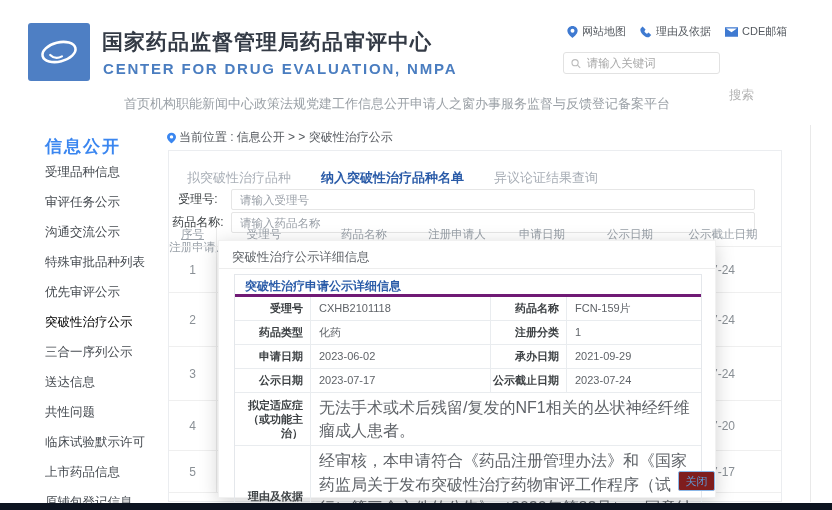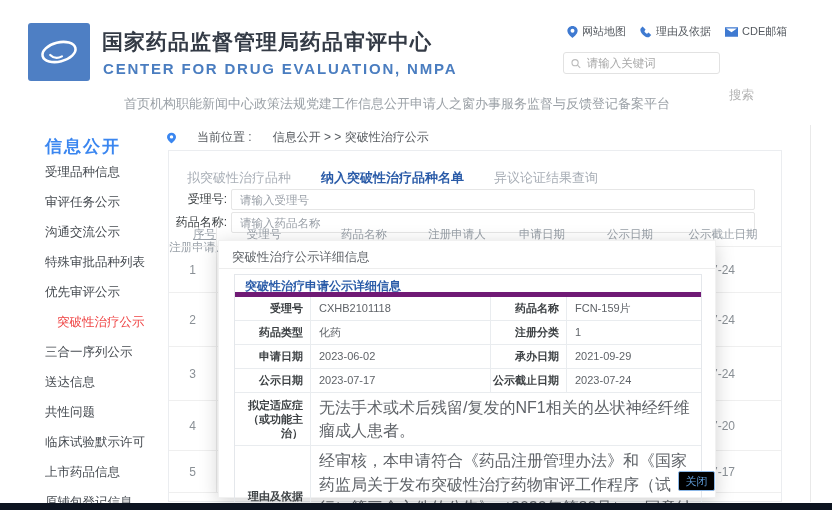--- a/index.html
+++ b/index.html
@@ -18,33 +18,33 @@
   .search-btn { position:absolute; left:729px; top:56px; font-size:12.5px; color:#b3b3b3; cursor:pointer;margin-top:31px; }
 
   
   .nav { position:absolute; left:28px; top:95px; width:738px; display:flex; justify-content:center; }
   .nav-item { font-size:13px; color:#9aa0a6; cursor:pointer; white-space:nowrap; }
 
   
   .side-title { position:absolute; left:45px; top:135px; font-size:17px; font-weight:bold; color:#3a86f0; letter-spacing:2px; }
   .sidebar { position:absolute; left:45px; top:157px; width:120px; }
   .side-item { height:30px; line-height:30px; font-size:12.5px; color:#454a50; cursor:pointer; white-space:nowrap; }
-  .side-item.active { color:#ef4444;margin-left:12px; }
-
-  
-  .breadcrumb { position:absolute; left:167px; top:129px; display:flex; align-items:center; gap:21px; font-size:12px; color:#55595e; }
+  .side-item.active { color:#000000; }
+
+  
+  .breadcrumb { position:absolute; left:167px; top:129px; display:flex; align-items:center; gap:3px; font-size:12px; color:#55595e; }
 
   
   .panel { position:absolute; left:168px; top:150px; width:614px; height:352px; border:1px solid #ebedf0; background:#fff; }
   .tabs { position:absolute; left:18px; top:18px; display:flex; gap:30px; }
   .tab { font-size:13px; color:#a8aeb6; cursor:pointer; white-space:nowrap; }
   .tab.active { color:#2a5ba8; font-weight:bold; }
   .frow { position:absolute; left:0; display:flex; align-items:center; }
   .frow1 { top:38px; } .frow2 { top:61px; }
-  .flabel { width:58px; text-align:right; font-size:12px; color:#3c4043; margin-right:4px; white-space:nowrap; }
+  .flabel { width:58px; text-align:center; font-size:12px; color:#3c4043; margin-right:4px; white-space:nowrap; }
   .finput { width:524px; height:21px; border:1px solid #e6e6e6; border-radius:2px; font-size:11.5px; padding:0 8px; color:#333; outline:none; font-family:inherit; }
   .finput::placeholder { color:#9aa0a8; }
 
   .thead { position:absolute; top:76px; left:0; width:612px; height:19px; }
   .th { position:absolute; top:0; text-align:center; font-size:11.5px; color:#99a0a8; white-space:nowrap; }
   .th-extra { position:absolute; top:13px; left:-2px; width:62px; text-align:center; font-size:11.5px; color:#99a0a8; white-space:nowrap; }
   .col1-border { position:absolute; left:47px; top:76px; height:266px; width:1px; background:#ececec; }
 
   .trow { position:absolute; left:0; width:612px; border-bottom:1px solid #efefef; cursor:pointer; }
   .trow.first { border-top:1px solid #efefef; }
@@ -52,30 +52,30 @@
   .t-date { position:absolute; left:499px; top:0; width:110px; height:100%; display:flex; align-items:center; justify-content:center; font-size:12px; color:#8a9096; }
 
   .page-edge { position:absolute; left:810px; top:125px; width:1px; height:377px; background:#e9e9e9; }
   .footer-bar { position:absolute; left:0; top:503px; width:832px; height:7px; background:#0d1420; }
 
   
   .modal { position:absolute; left:218px; top:240px; width:498px; height:258px; background:#fff; border:1px solid #f1f1f1; box-shadow:0 4px 18px rgba(0,0,0,0.18); }
   .modal-title { position:absolute; left:13px; top:8px; font-size:12.5px; color:#5f6368; }
   .modal-divider { position:absolute; left:0; top:27px; width:100%; height:1px; background:#ededed; }
   .detail-box { position:absolute; left:15px; top:33px; width:468px; border:1px solid #e4e7eb; }
-  .detail-header { height:22px; line-height:22px; padding-left:10px; font-size:12px; font-weight:bold; color:#2a5ba8; border-bottom:5px solid #701a75; }
+  .detail-header { height:22px; line-height:22px; padding-left:10px; font-size:12px; font-weight:bold; color:#2a5ba8; border-bottom:3px solid #701a75; }
   .drow { display:flex; border-bottom:1px solid #e9ecef; min-height:24px; }
   .drow:last-child { border-bottom:none; }
   .dl { width:76px; border-right:1px solid #e9ecef; font-size:11px; font-weight:bold; color:#3c4043; text-align:right; padding:3px 7px 3px 2px; display:flex; align-items:center; justify-content:flex-end; line-height:1.3; }
   .dv { font-size:11px; color:#5f6368; padding:3px 8px; display:flex; align-items:center; line-height:1.45; }
   .dv.mid { width:180px; border-right:1px solid #e9ecef; }
   .dl.mid2 { width:76px; }
   .dv.last { flex:1; }
   .drow.tall .dv { font-size:16px; }
-  .close-btn { position:absolute; left:459px; top:230px; width:37px; height:20px; background:#000000; border:1px solid #8cb8e8; border-radius:2px; color:#5e9ad6; font-size:11px; display:flex; align-items:center; justify-content:center; cursor:pointer; }
+  .close-btn { position:absolute; left:459px; top:230px; width:37px; height:20px; background:#7f1d1d; border:1px solid #8cb8e8; border-radius:2px; color:#5e9ad6; font-size:11px; display:flex; align-items:center; justify-content:center; cursor:pointer; }
 
   .icon-blue { fill:#3f7ad1; }
 </style>
 </head>
 <body>
 
 <div class="screen">
 
   <div class="logo">
     <svg width="48" height="44" viewBox="0 0 64 60">
@@ -163,21 +163,21 @@
     <div class="frow frow1">
       <span class="flabel">受理号:</span>
       <input class="finput" type="text" placeholder="请输入受理号" style="">
     </div>
     <div class="frow frow2">
       <span class="flabel">药品名称:</span>
       <input class="finput" type="text" placeholder="请输入药品名称" style="">
     </div>
 
     <div class="thead">
-      <span class="th" style="left:12px;width:47px;text-decoration:underline;">序号</span>
+      <span class="th" style="left:0;width:47px;text-decoration:underline;">序号</span>
       <span class="th" style="left:50px;width:90px;">受理号</span>
       <span class="th" style="left:145px;width:100px;">药品名称</span>
       <span class="th" style="left:238px;width:100px;">注册申请人</span>
       <span class="th" style="left:323px;width:100px;">申请日期</span>
       <span class="th" style="left:411px;width:100px;">公示日期</span>
       <span class="th" style="left:499px;width:110px;">公示截止日期</span>
       <span class="th-extra">注册申请人</span>
     </div>
     <div class="col1-border"></div>
 

